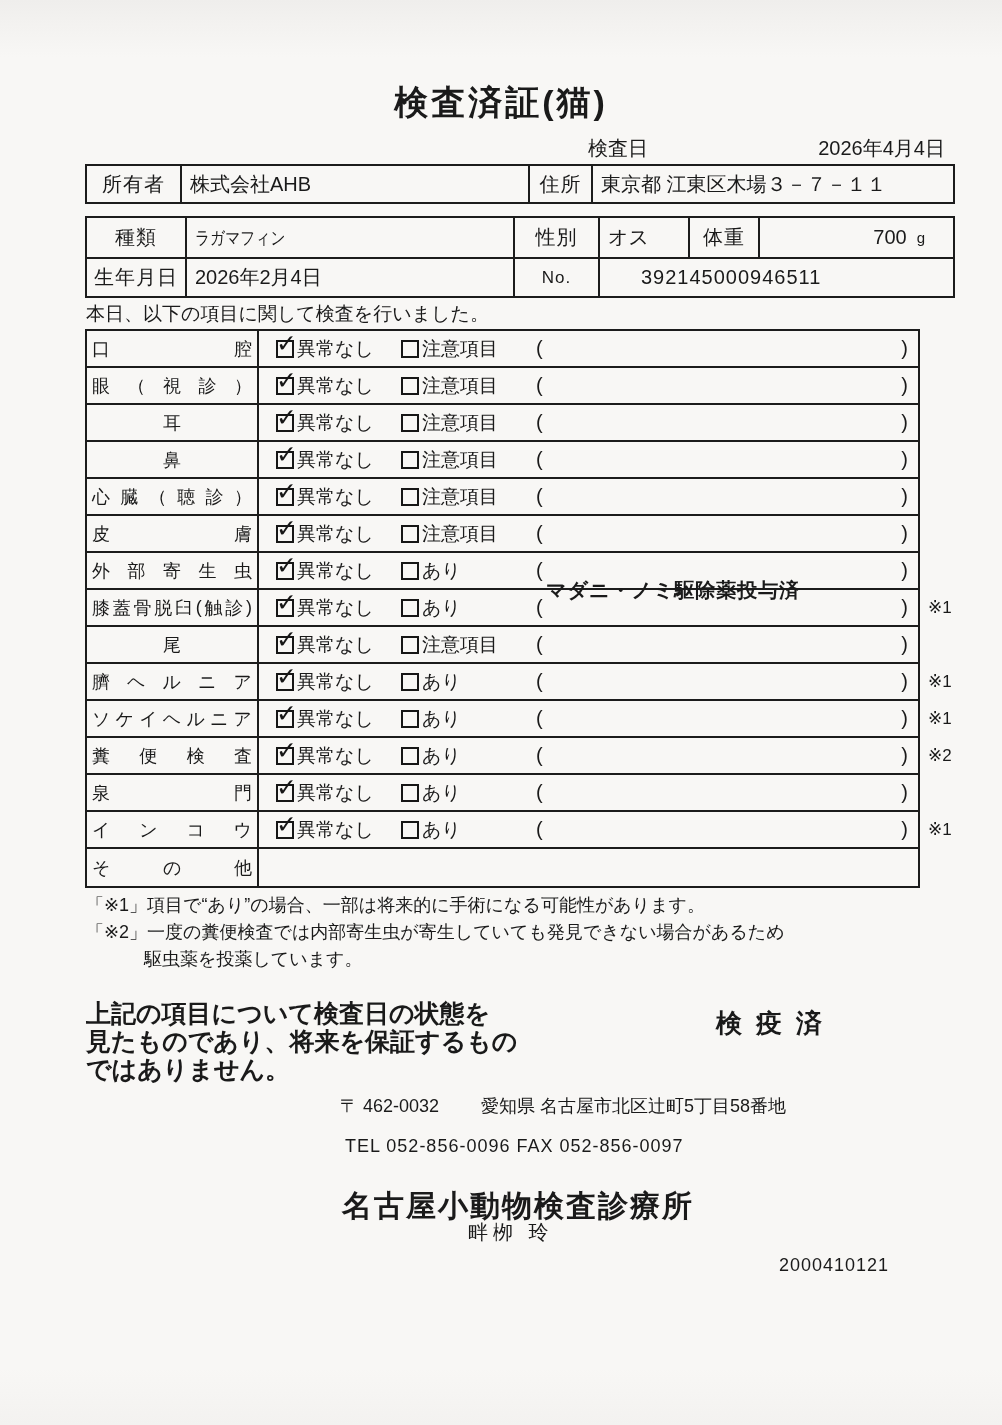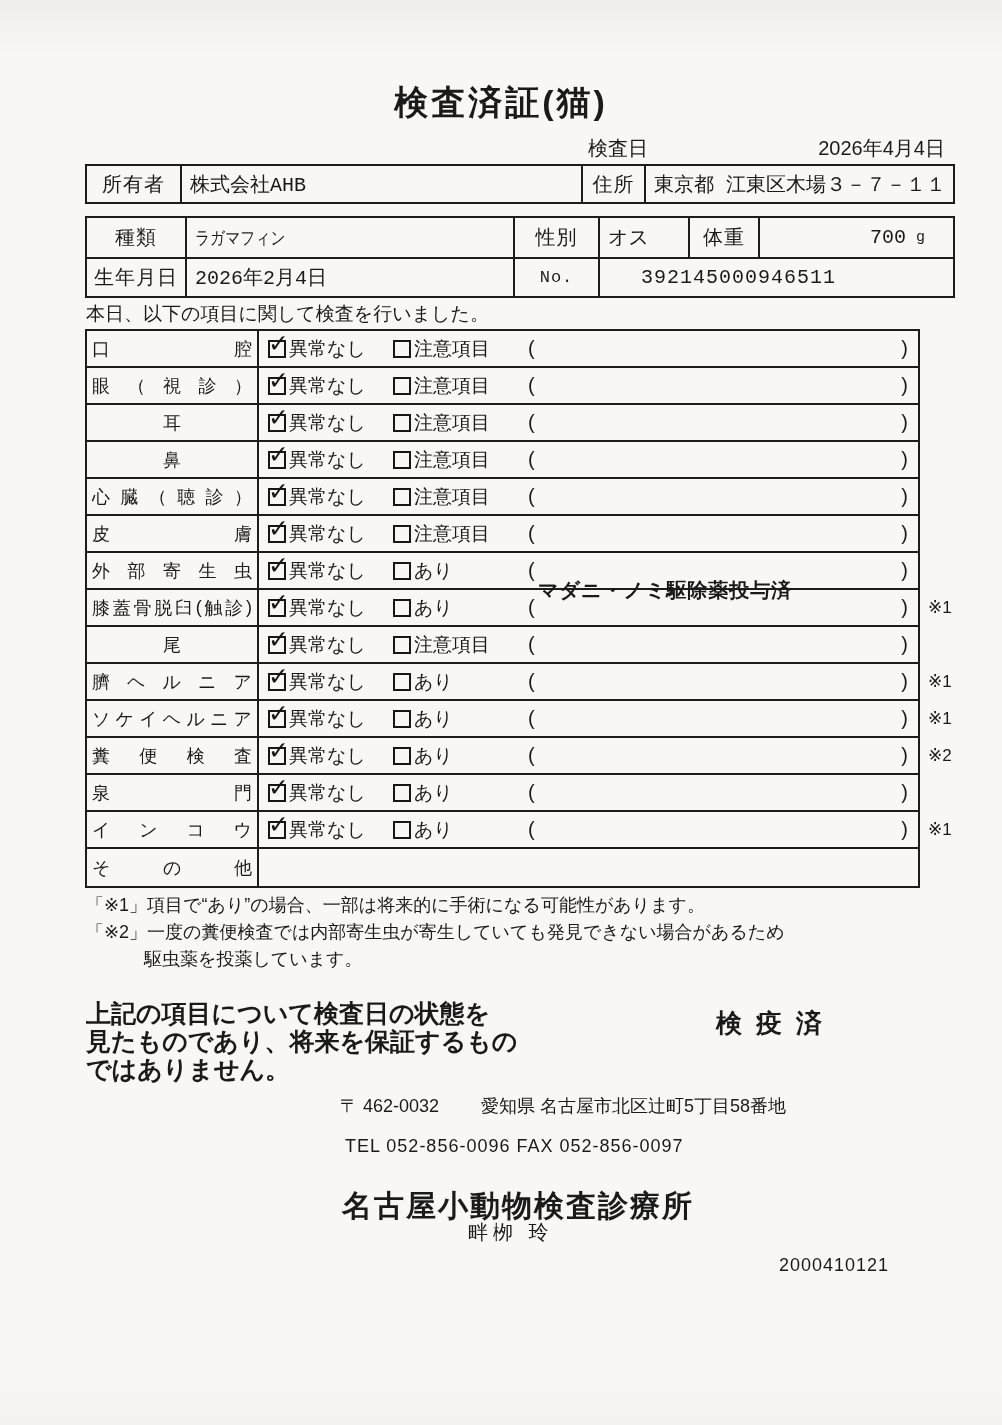--- a/index.html
+++ b/index.html
@@ -29,21 +29,21 @@
   }
   
   .tbl{border:2px solid #1c1c1c;box-sizing:border-box;}
   .trow{display:flex;box-sizing:border-box;}
   .trow + .trow{border-top:2px solid #1c1c1c;}
   .cell{
     box-sizing:border-box;
     display:flex;align-items:center;
     padding:10px 8px;
     font-size:20px;
-    overflow:hidden;white-space:nowrap;font-family:Liberation Mono, monospace;
+    overflow:hidden;white-space:nowrap;
   }
   .cell.bR{border-right:2px solid #1c1c1c;}
   .cell.lab{justify-content:center;font-weight:500;letter-spacing:1px;}
   .tableA{top:164px;left:85px;width:870px;}
   .tableA .trow{height:36px;}
   .tableB{top:216px;left:85px;width:870px;}
   .tableB .trow{height:39px;}
   .breed{font-size:18px;transform:scaleX(.82);transform-origin:left center;}
   .wval{justify-content:flex-end;gap:10px;padding-right:28px;}
   .wunit{font-size:15px;}
@@ -69,21 +69,21 @@
     box-sizing:border-box;
     display:flex;align-items:center;
     padding:0 5px;
     font-size:18px;font-weight:500;
     overflow:hidden;white-space:nowrap;
   }
   .clbl.justify{justify-content:space-between;}
   .clbl.center{justify-content:center;}
   .ccontent{
     flex:1;display:flex;align-items:center;
-    padding-left:9px;font-size:19px;
+    padding-left:17px;font-size:19px;
   }
   .grp{display:flex;align-items:center;flex:none;}
   .grp.ok{width:125px;}
   .grp.flag{width:135px;}
   .cb{
     display:inline-block;flex:none;
     width:14px;height:14px;
     border:2px solid #161616;
     position:relative;margin-right:3px;top:0;
   }
@@ -125,21 +125,21 @@
   <div class="abs title">検査済証(猫)</div>
 
   <div class="abs daterow">
     <span>検査日</span>
     <span>2026年4月4日</span>
   </div>
 
   <div class="abs tbl tableA">
     <div class="trow">
       <div class="cell lab bR" style="width:95px">所有者</div>
-      <div class="cell bR" style="width:401px">株式会社AHB</div>
+      <div class="cell bR" style="width:348px">株式会社AHB</div>
       <div class="cell lab bR" style="width:63px">住所</div>
       <div class="cell" style="flex:1">東京都 江東区木場３－７－１１</div>
     </div>
   </div>
 
   <div class="abs tbl tableB">
     <div class="trow">
       <div class="cell lab bR" style="width:100px">種類</div>
       <div class="cell bR" style="width:328px">
           <span class="breed">ラガマフィン</span>

